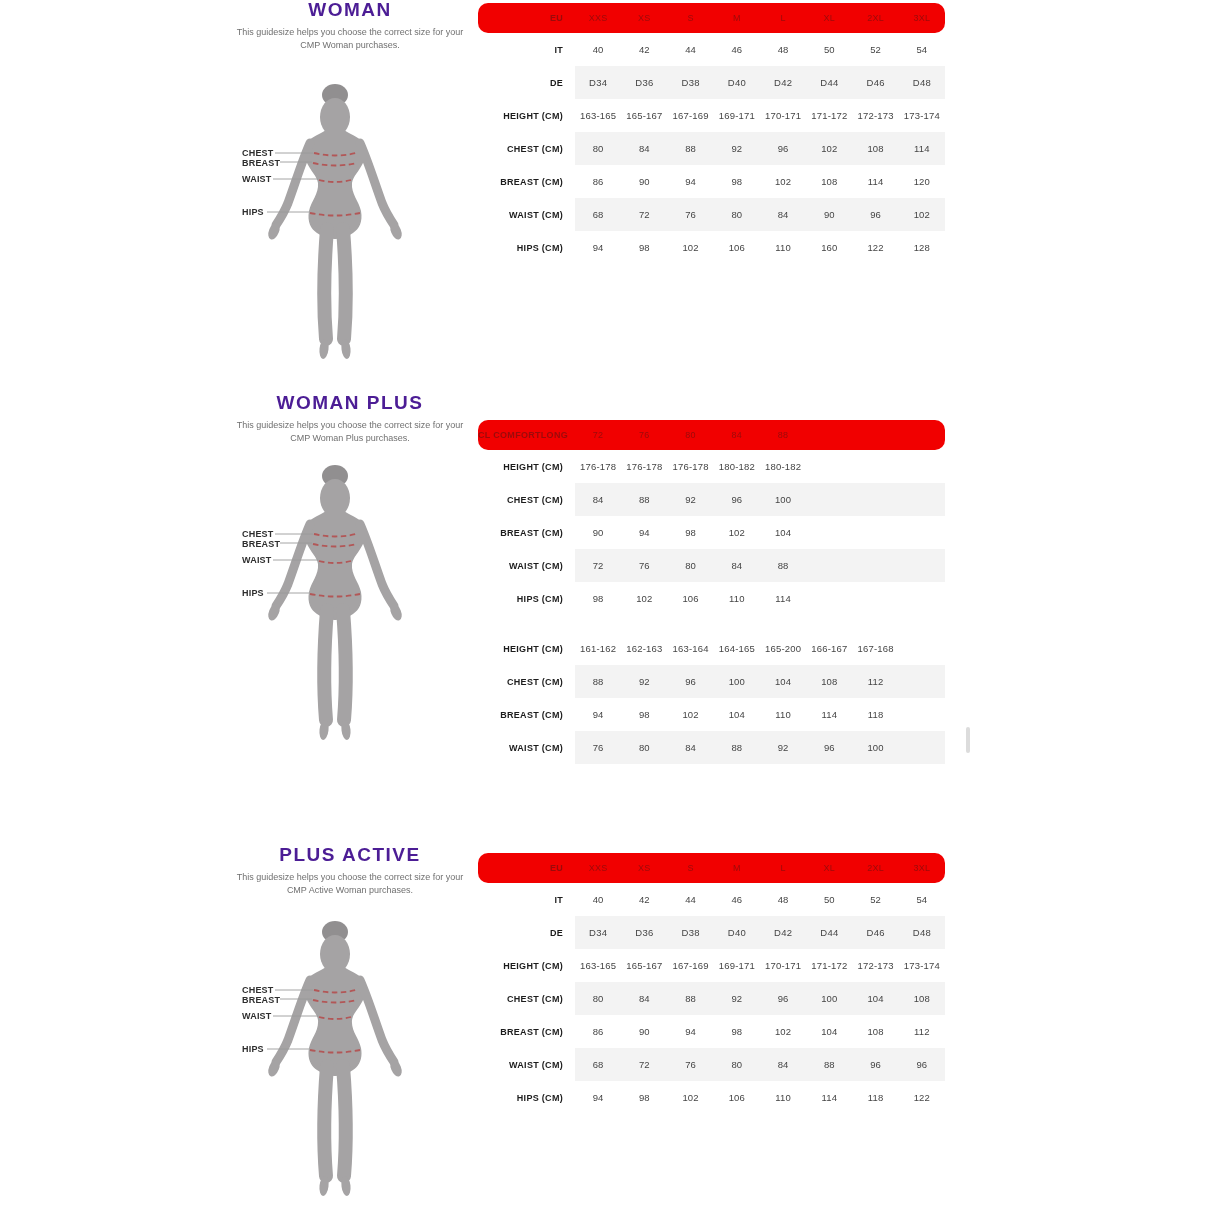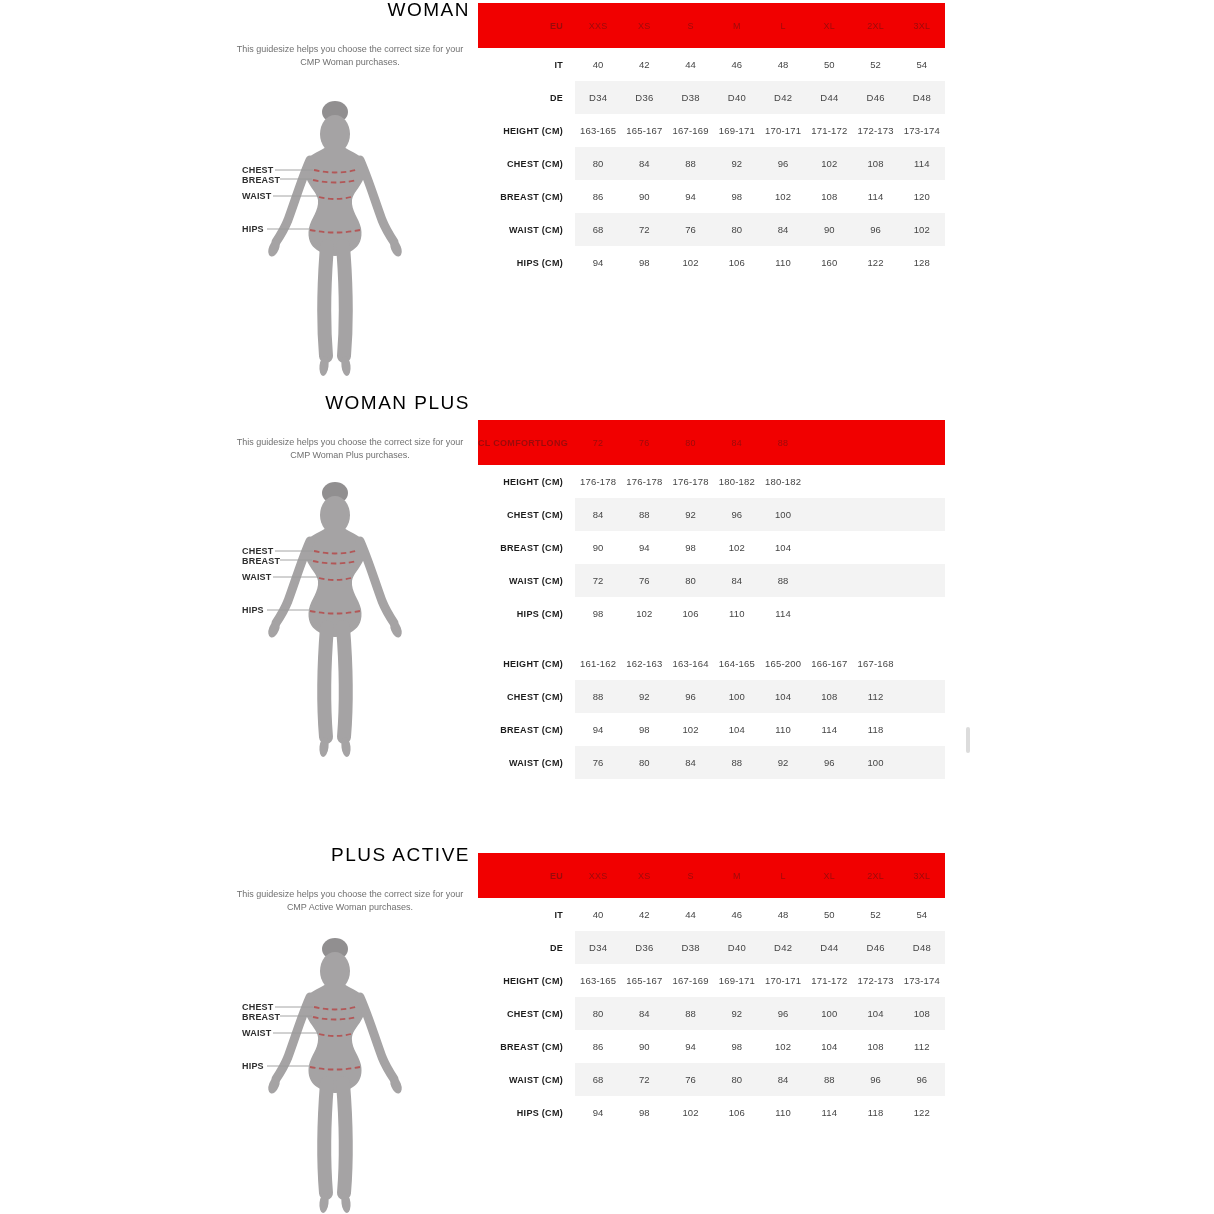--- a/index.html
+++ b/index.html
@@ -5,36 +5,35 @@
   * { margin:0; padding:0; box-sizing:border-box; }
   html,body { background:#ffffff; }
   .page {
     position:relative; width:1214px; height:1214px; background:#ffffff;
     font-family:"Liberation Sans", sans-serif; overflow:hidden;
   }
   .left-col { position:absolute; left:230px; width:240px; text-align:center; }
   .right-col { position:absolute; left:478px; width:467px; }
 
   .section-title {
-    font-size:19px; font-weight:400; letter-spacing:1.5px; color:#000000;
+    font-size:19px; font-weight:700; letter-spacing:1.5px; color:#4c1d95;
     line-height:19px;
-    text-align:right;
   }
   .section-subtitle {
-    margin-top:24px; font-size:9px; line-height:1.4; color:#707070;
+    margin-top:7px; font-size:9px; line-height:1.4; color:#707070;
     padding:0 4px;
   }
   .figure-svg { display:block; margin-left:auto; margin-right:auto; }
 
   .table { width:100%; }
   .trow {
     display:grid; grid-template-columns:97px repeat(8, 1fr);
     height:33px; align-items:center;
   }
-  .trow.thead { height:45px; background:#f10000; }
+  .trow.thead { height:30px; background:#f10000;border-radius:10px; }
   .trow.striped { background:linear-gradient(to right, transparent 97px, #f3f3f3 97px); }
   .table + .table { margin-top:17px; }
 
   .cell { overflow:hidden; white-space:nowrap; }
   .cell.hlabel, .cell.rlabel {
     text-align:right; padding-right:12px; font-weight:700; font-size:9px;
     letter-spacing:0.3px; color:#1c1c1c;
   }
   .cell.hlabel { color:#9c0a0a; }
   .cell.hsize { text-align:center; font-weight:400; font-size:9px; color:#9c0a0a; letter-spacing:0.3px; }

